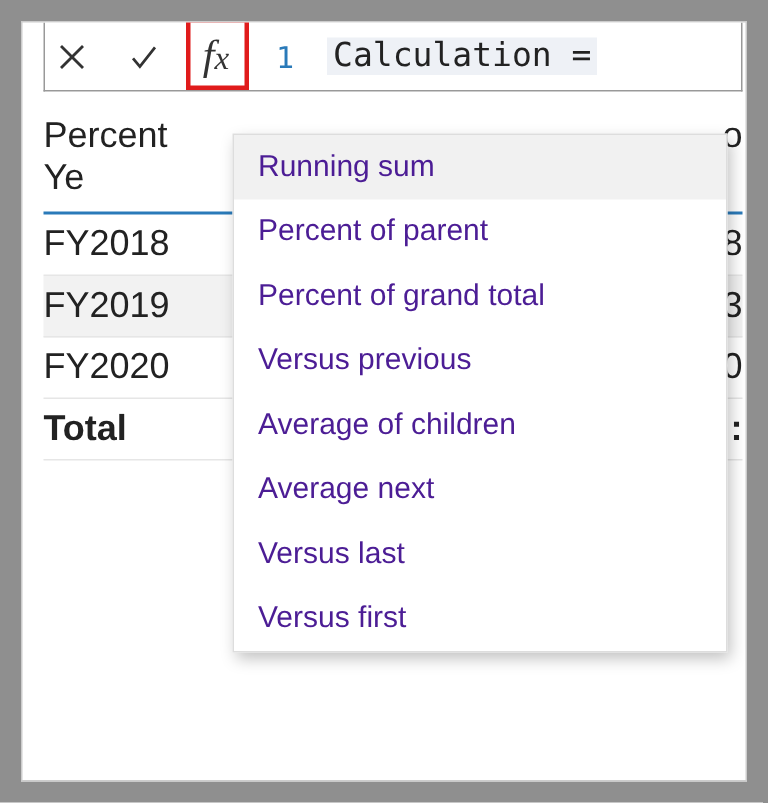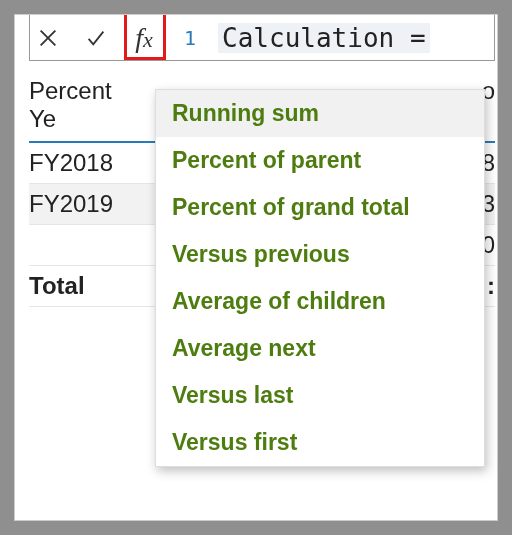--- a/index.html
+++ b/index.html
@@ -58,21 +58,21 @@
     }
     .line-num {
       color: #2a7ab9;
       font-family: Consolas, monospace;
       font-size: 20px;
       margin-left: 10px;
       margin-right: 10px;
     }
     .formula-text {
       font-family: Consolas, monospace;
-      font-size: 26px;
+      font-size: 22px;
       color: #222;
       background: #eef1f6;
       padding: 0 4px;
     }
     .table-area {
       margin-left: 14px;
       margin-top: 16px;
       width: 466px;
     }
     .header-row {
@@ -97,25 +97,24 @@
       position: absolute;
       left: 140px;
       top: 74px;
       width: 330px;
       background: #fff;
       box-shadow: 2px 4px 10px rgba(0,0,0,0.25);
       border: 1px solid #ddd;
       z-index: 10;
     }
     .dropdown-item {
-      font-size: 23px;
-      color: #4d7c0f;
+      font-size: 20px;
+      color: #4c1d95;
       padding: 10px 16px;
       cursor: pointer;
-      font-weight: bold;
     }
     .dropdown-item.hovered { background: #f1f1f1; }
   </style>
 </head>
 <body>
 
 <div class="app">
 
   <div class="formula-bar">
     <div class="fb-btn">
@@ -144,20 +143,21 @@
     </div>
     <div class="data-row">
       <div class="col-year">FY2018</div>
       <div class="col-right">8</div>
     </div>
     <div class="data-row alt">
       <div class="col-year">FY2019</div>
       <div class="col-right">3</div>
     </div>
     <div class="data-row">
+      <div class="col-year">FY2020</div>
       <div class="col-right">0</div>
     </div>
     <div class="data-row total-row">
       <div class="col-year">Total</div>
       <div class="col-right">:</div>
     </div>
   </div>
 
   <div class="dropdown">
     <div class="dropdown-item hovered">Running sum</div>

